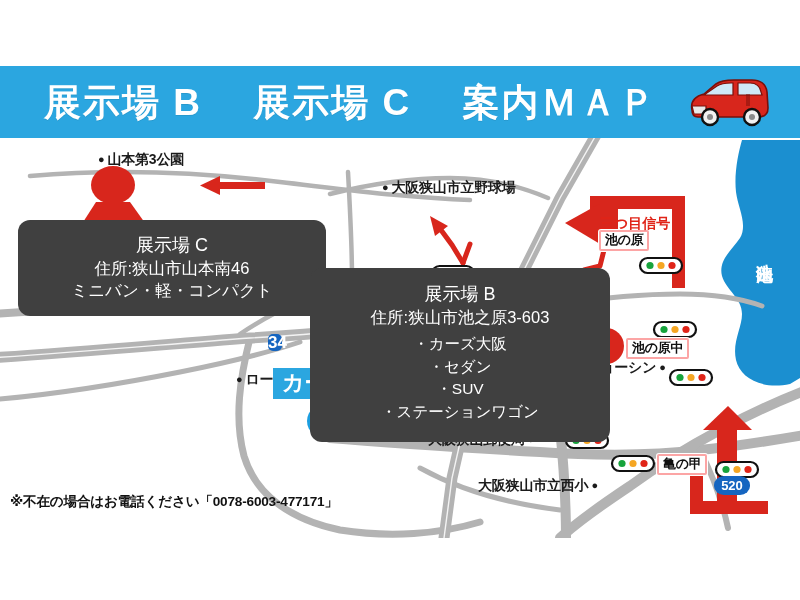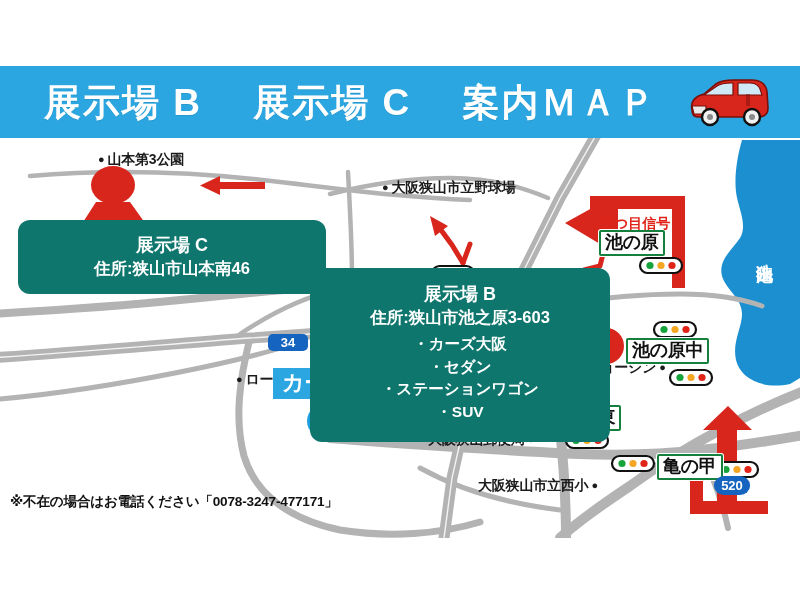--- a/index.html
+++ b/index.html
@@ -45,38 +45,38 @@
   .poi.dotleft::before{
     content:"\25CF";margin-right:3px;font-size:11px;vertical-align:1px;
   }
   .poi.dotright::after{
     content:"\25CF";margin-left:3px;font-size:11px;vertical-align:1px;
   }
 
   
   .plate{
     position:absolute;white-space:nowrap;background:#ffffff;
-    border:2px solid #15803d;border-radius:2px;
-    padding:1px 4px 2px;font-size:18px;font-weight:bold;color:#111;
+    border:2px solid #fca5a5;border-radius:2px;
+    padding:1px 4px 2px;font-size:13px;font-weight:bold;color:#111;
     line-height:1.08;text-align:center;letter-spacing:-0.3px;
     box-shadow:0 0 0 1px #fff;
   }
 
   
   .redlabel{
     position:absolute;white-space:nowrap;color:#e02418;
     font-size:14px;font-weight:bold;line-height:1;letter-spacing:0px;margin-top:46px;
   }
   .redlabel.small{font-size:18px;}
 
   
   .callout{
-    position:absolute;background:#0f766e;color:#ffffff;
+    position:absolute;background:#404040;color:#ffffff;
     border-radius:12px;text-align:center;
-    font-weight:bold;line-height:1.34;
+    font-weight:normal;line-height:1.34;
     box-shadow:0 0 0 0 rgba(0,0,0,0);
   }
   #callout-c{
     left:18px;top:82px;width:292px;padding:13px 8px 15px;
     font-size:16.5px;
   }
   #callout-b{
     left:310px;top:130px;width:280px;padding:14px 10px 18px;
     font-size:16px;
   }
@@ -99,22 +99,22 @@
     font-size:17px;font-weight:bold;line-height:1.12;
     writing-mode:vertical-rl;text-orientation:upright;letter-spacing:1px;
   }
 
   
   .shield{
     position:absolute;color:#ffffff;font-weight:bold;text-align:center;
     background:#1565c0;font-size:12px;line-height:16px;
   }
   #shield-34{
-    left:268px;top:196px;width:40px;height:17px;border-radius:5px;
-    font-size:13px;line-height:17px;
+    left:268px;top:196px;width:14px;height:17px;border-radius:5px;
+    font-size:17px;line-height:17px;
   }
   #shield-310{
     left:714px;top:338px;width:36px;height:19px;border-radius:10px/9px;
     font-size:13px;line-height:19px;
   }
 
   
   #footer{
     position:absolute;left:10px;top:452px;width:420px;
     font-size:13.6px;font-weight:bold;color:#111;line-height:1.48;
@@ -319,34 +319,35 @@
     <div class="shield" id="shield-34">34</div>
     <div class="shield" id="shield-310">520</div>
 
     <div id="lake-label">狭山池</div>
 
     <div id="cars-osaka">カーズ大阪</div>
 
     <div class="callout" id="callout-c">
       <div class="title">展示場 C</div>
       <div class="addr">住所:狭山市山本南46</div>
+      <div class="addr">ミニバン・軽・コンパクト</div>
     </div>
 
     <div class="callout" id="callout-b">
       <div class="title">展示場 B</div>
       <div class="addr">住所:狭山市池之原3-603</div>
       <div class="bullets">
         <div>・カーズ大阪</div>
         <div>・セダン</div>
+        <div>・SUV</div>
         <div>・ステーションワゴン</div>
-        <div>・SUV</div>
       </div>
     </div>
 
   </div>
 
   <div id="footer">
-    <div>※不在の場合はお電話ください「0078-3247-477171」</div>
+    <div>※不在の場合はお電話ください「0078-6003-477171」</div>
     
     
   </div>
 
 </div>
 
 </body></html>

